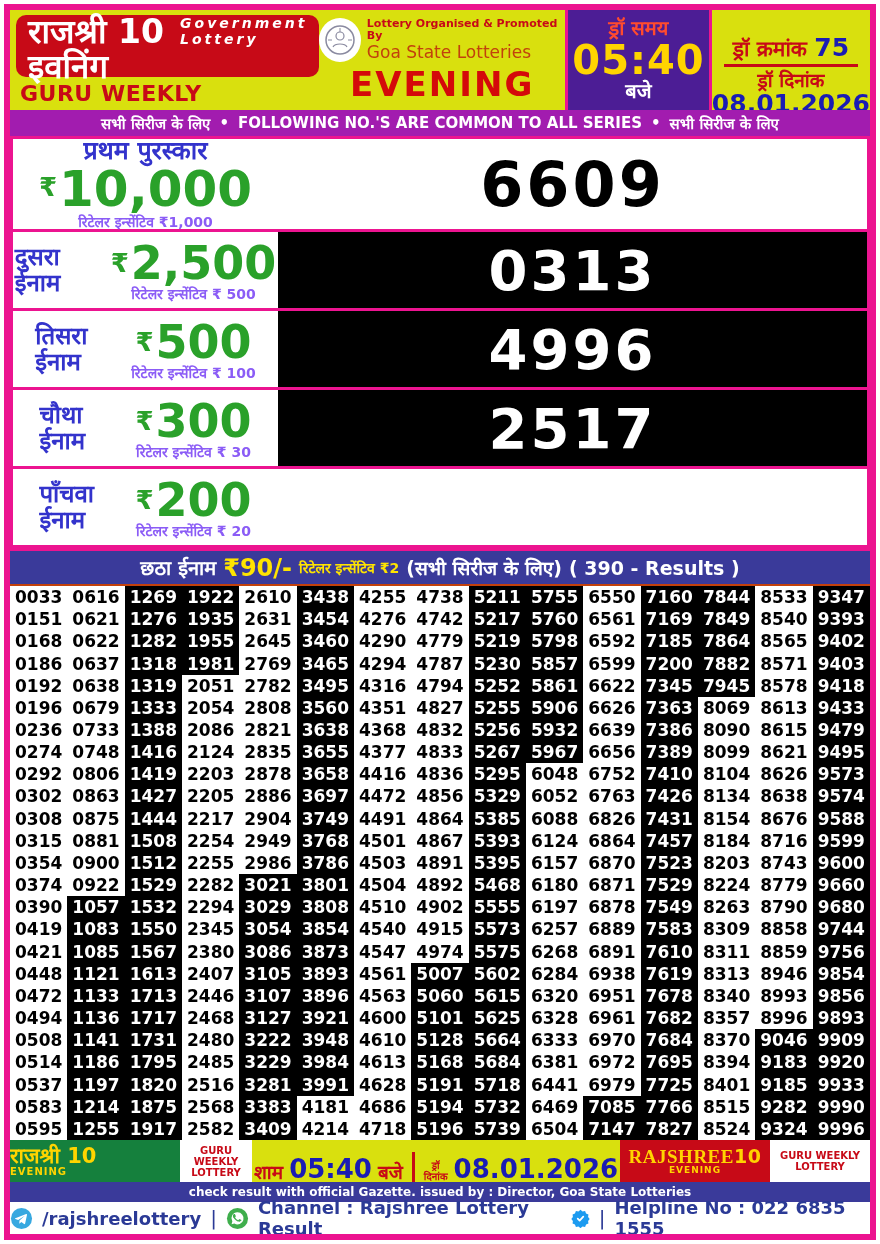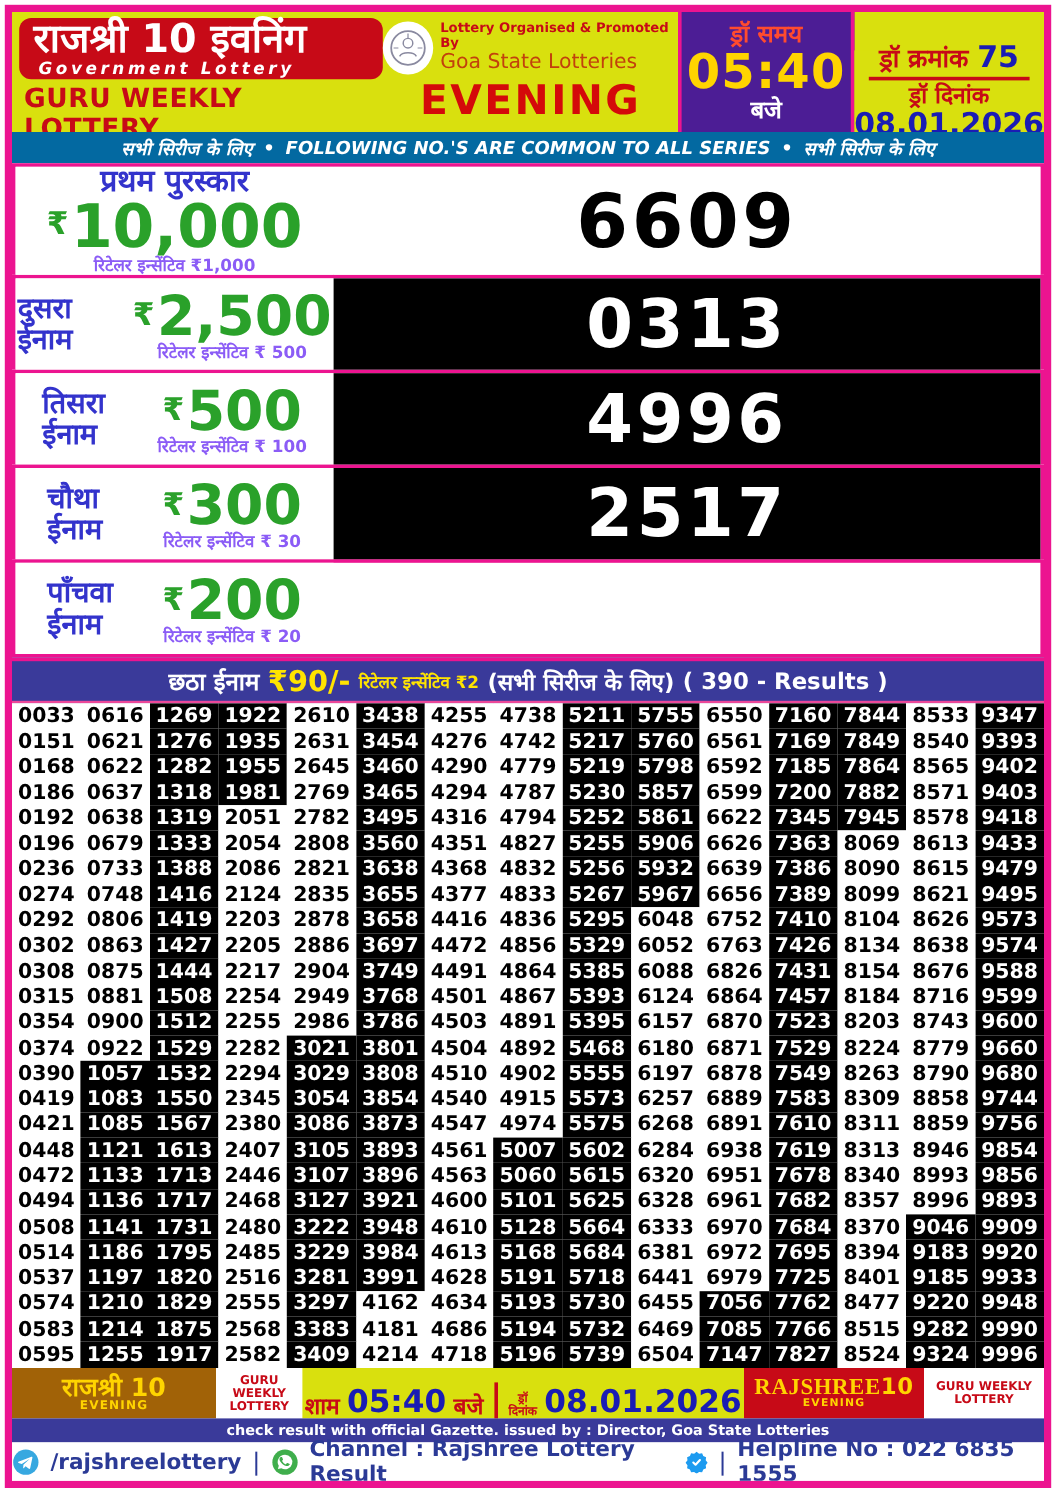--- a/index.html
+++ b/index.html
@@ -9,21 +9,21 @@
   }
   .frame{
     width:100%;height:100%;box-sizing:border-box;border:6px solid #ec1490;
     display:flex;flex-direction:column;overflow:hidden;background:#fff;
   }
   
   .header{height:100px;flex:0 0 100px;display:flex;background:#d9e00e;}
   .h-left{width:312px;display:flex;flex-direction:column;}
   .red-box{
     margin:5px 0 0 6px;height:62px;background:#c70a17;border-radius:10px;
-    color:#fff;display:flex;flex-direction:column;justify-content:center;padding-left:12px;
+    color:#fff;display:flex;flex-direction:row;justify-content:center;padding-left:12px;
   }
   .h-title{font-size:33px;font-weight:800;line-height:1.05;}
   .h-gov{font-size:14px;font-weight:700;font-style:italic;letter-spacing:3px;margin-left:4px;}
   .h-guru{color:#c70a17;font-size:22px;font-weight:800;padding:4px 0 0 10px;letter-spacing:.5px;}
   .h-mid{width:248px;display:flex;flex-direction:column;align-items:center;justify-content:center;}
   .org-row{display:flex;align-items:center;gap:6px;margin-top:2px;}
   .logo{width:44px;height:44px;border-radius:50%;background:#fff;display:flex;align-items:center;justify-content:center;}
   .org-col{display:flex;flex-direction:column;line-height:1.15;}
   .org1{color:#c70a17;font-size:11px;font-weight:800;}
   .org2{color:#c2410c;font-size:17px;font-weight:400;}
@@ -32,58 +32,58 @@
   .tb-label{color:#ff4b2e;font-size:20px;font-weight:800;}
   .tb-time{color:#ffd400;font-size:40px;font-weight:800;letter-spacing:1px;}
   .tb-suffix{color:#fff;font-size:20px;font-weight:800;}
   .draw-box{flex:1;background:#d9e00e;display:flex;flex-direction:column;justify-content:center;align-items:center;line-height:1.1;margin-top:32px;}
   .db-row1{color:#c70a17;font-size:21px;font-weight:800;}
   .db-row1 .num{color:#1a1cb4;font-size:25px;}
   .db-divider{width:85%;border-bottom:3px solid #c70a17;margin:2px 0 3px 0;}
   .db-label{color:#c70a17;font-size:19px;font-weight:800;}
   .db-date{color:#1a1cb4;font-size:25px;font-weight:800;}
   
-  .banner{height:26px;flex:0 0 26px;background:#0369a1;color:#fff;font-weight:800;font-size:15px;
-    display:flex;align-items:center;justify-content:center;gap:9px;font-style:italic;}
+  .banner{height:26px;flex:0 0 26px;background:#a21caf;color:#fff;font-weight:800;font-size:15px;
+    display:flex;align-items:center;justify-content:center;gap:9px;}
   
   .prize-row{display:flex;border:3px solid #ec1490;box-sizing:border-box;height:82px;flex:0 0 82px;margin-top:-3px;background:#fff;}
   .prize-row.first{height:96px;flex:0 0 96px;margin-top:0;}
   .p-left{width:265px;flex:0 0 265px;background:#fff;display:flex;align-items:center;justify-content:center;}
   .prize-row.first .p-left{flex-direction:column;line-height:1.05;}
   .p-label{color:#3333cc;font-size:25px;font-weight:800;}
   .p-label-col{width:96px;color:#3333cc;font-size:24px;font-weight:800;line-height:1.1;text-align:left;}
   .p-amt-col{display:flex;flex-direction:column;align-items:center;line-height:1;}
   .p-amt{color:#2aa12a;font-weight:800;font-size:50px;line-height:1;display:flex;align-items:flex-start;}
   .prize-row:not(.first) .p-amt{font-size:46px;}
   .rupee{font-size:26px;margin-top:10px;margin-right:2px;}
   .p-inc{color:#8b5cf6;font-size:14px;font-weight:800;margin-top:1px;}
   .p-right{flex:1;display:flex;align-items:center;justify-content:center;}
   .p-num{font-size:56px;font-weight:800;letter-spacing:3px;}
   .p-right.light{background:#fff;color:#000;}
   .p-right.dark{background:#000;color:#fff;}
   .prize-row.first .p-num{font-size:62px;}
   
-  .sixth{height:38px;flex:0 0 38px;background:#3a3a9a;border-top:3px solid #ec1490;border-bottom:2px solid #ec4899;
+  .sixth{height:38px;flex:0 0 38px;background:#3a3a9a;border-top:3px solid #ec1490;border-bottom:2px solid #c2410c;
     box-sizing:border-box;color:#fff;display:flex;align-items:center;justify-content:center;gap:7px;font-weight:800;}
   .sx-label{font-size:20px;}
   .sx-amount{color:#ffe400;font-size:24px;}
   .sx-inc{color:#ffe400;font-size:14px;}
   .sx-note{font-size:19px;}
   
   .gridwrap{flex:1 1 auto;overflow:hidden;}
   table.grid{width:100%;height:100%;border-collapse:collapse;table-layout:fixed;}
   table.grid td{
     text-align:center;vertical-align:middle;padding:0;
     font-size:17px;font-weight:800;color:#000;background:#fff;
     font-family:"DejaVu Sans","Liberation Sans",sans-serif;
   }
   table.grid td.dark{background:#000;color:#fff;}
   
   .footer-band{height:42px;flex:0 0 42px;display:flex;}
-  .fb1{width:170px;background:#a16207;display:flex;flex-direction:column;align-items:center;justify-content:center;line-height:1;}
+  .fb1{width:170px;background:#15803d;display:flex;flex-direction:column;align-items:flex-start;justify-content:center;line-height:1;}
   .fb1 .b1{color:#ffd400;font-size:21px;font-weight:800;}
   .fb1 .b2{color:#ffd400;font-size:10px;font-weight:800;letter-spacing:1px;}
   .fb2,.fb5{width:72px;background:#fff;color:#c70a17;font-size:10px;font-weight:800;text-align:center;
     display:flex;align-items:center;justify-content:center;line-height:1.1;padding:0 4px;box-sizing:border-box;}
   .fb5{flex:1;}
   .fb3{width:368px;background:#d9e00e;display:flex;align-items:flex-end;justify-content:center;gap:6px;line-height:1;}
   .fb3 .red{color:#c70a17;font-size:19px;font-weight:800;}
   .fb3 .blue{color:#1a1cb4;font-size:26px;font-weight:800;}
   .fb3 .vbar{width:3px;height:30px;background:#c70a17;margin:0 3px;}
   .fb3 .dl{color:#c70a17;font-size:10px;font-weight:800;text-align:center;line-height:1.05;}
@@ -634,37 +634,20 @@
               <td class="dark">5191</td>
               <td class="dark">5718</td>
               <td>6441</td>
               <td>6979</td>
               <td class="dark">7725</td>
               <td>8401</td>
               <td class="dark">9185</td>
               <td class="dark">9933</td>
             </tr>
             <tr>
-              <td>0574</td>
-              <td class="dark">1210</td>
-              <td class="dark">1829</td>
-              <td>2555</td>
-              <td class="dark">3297</td>
-              <td>4162</td>
-              <td>4634</td>
-              <td class="dark">5193</td>
-              <td class="dark">5730</td>
-              <td>6455</td>
-              <td class="dark">7056</td>
-              <td class="dark">7762</td>
-              <td>8477</td>
-              <td class="dark">9220</td>
-              <td class="dark">9948</td>
-            </tr>
-            <tr>
               <td>0583</td>
               <td class="dark">1214</td>
               <td class="dark">1875</td>
               <td>2568</td>
               <td class="dark">3383</td>
               <td>4181</td>
               <td>4686</td>
               <td class="dark">5194</td>
               <td class="dark">5732</td>
               <td>6469</td>

